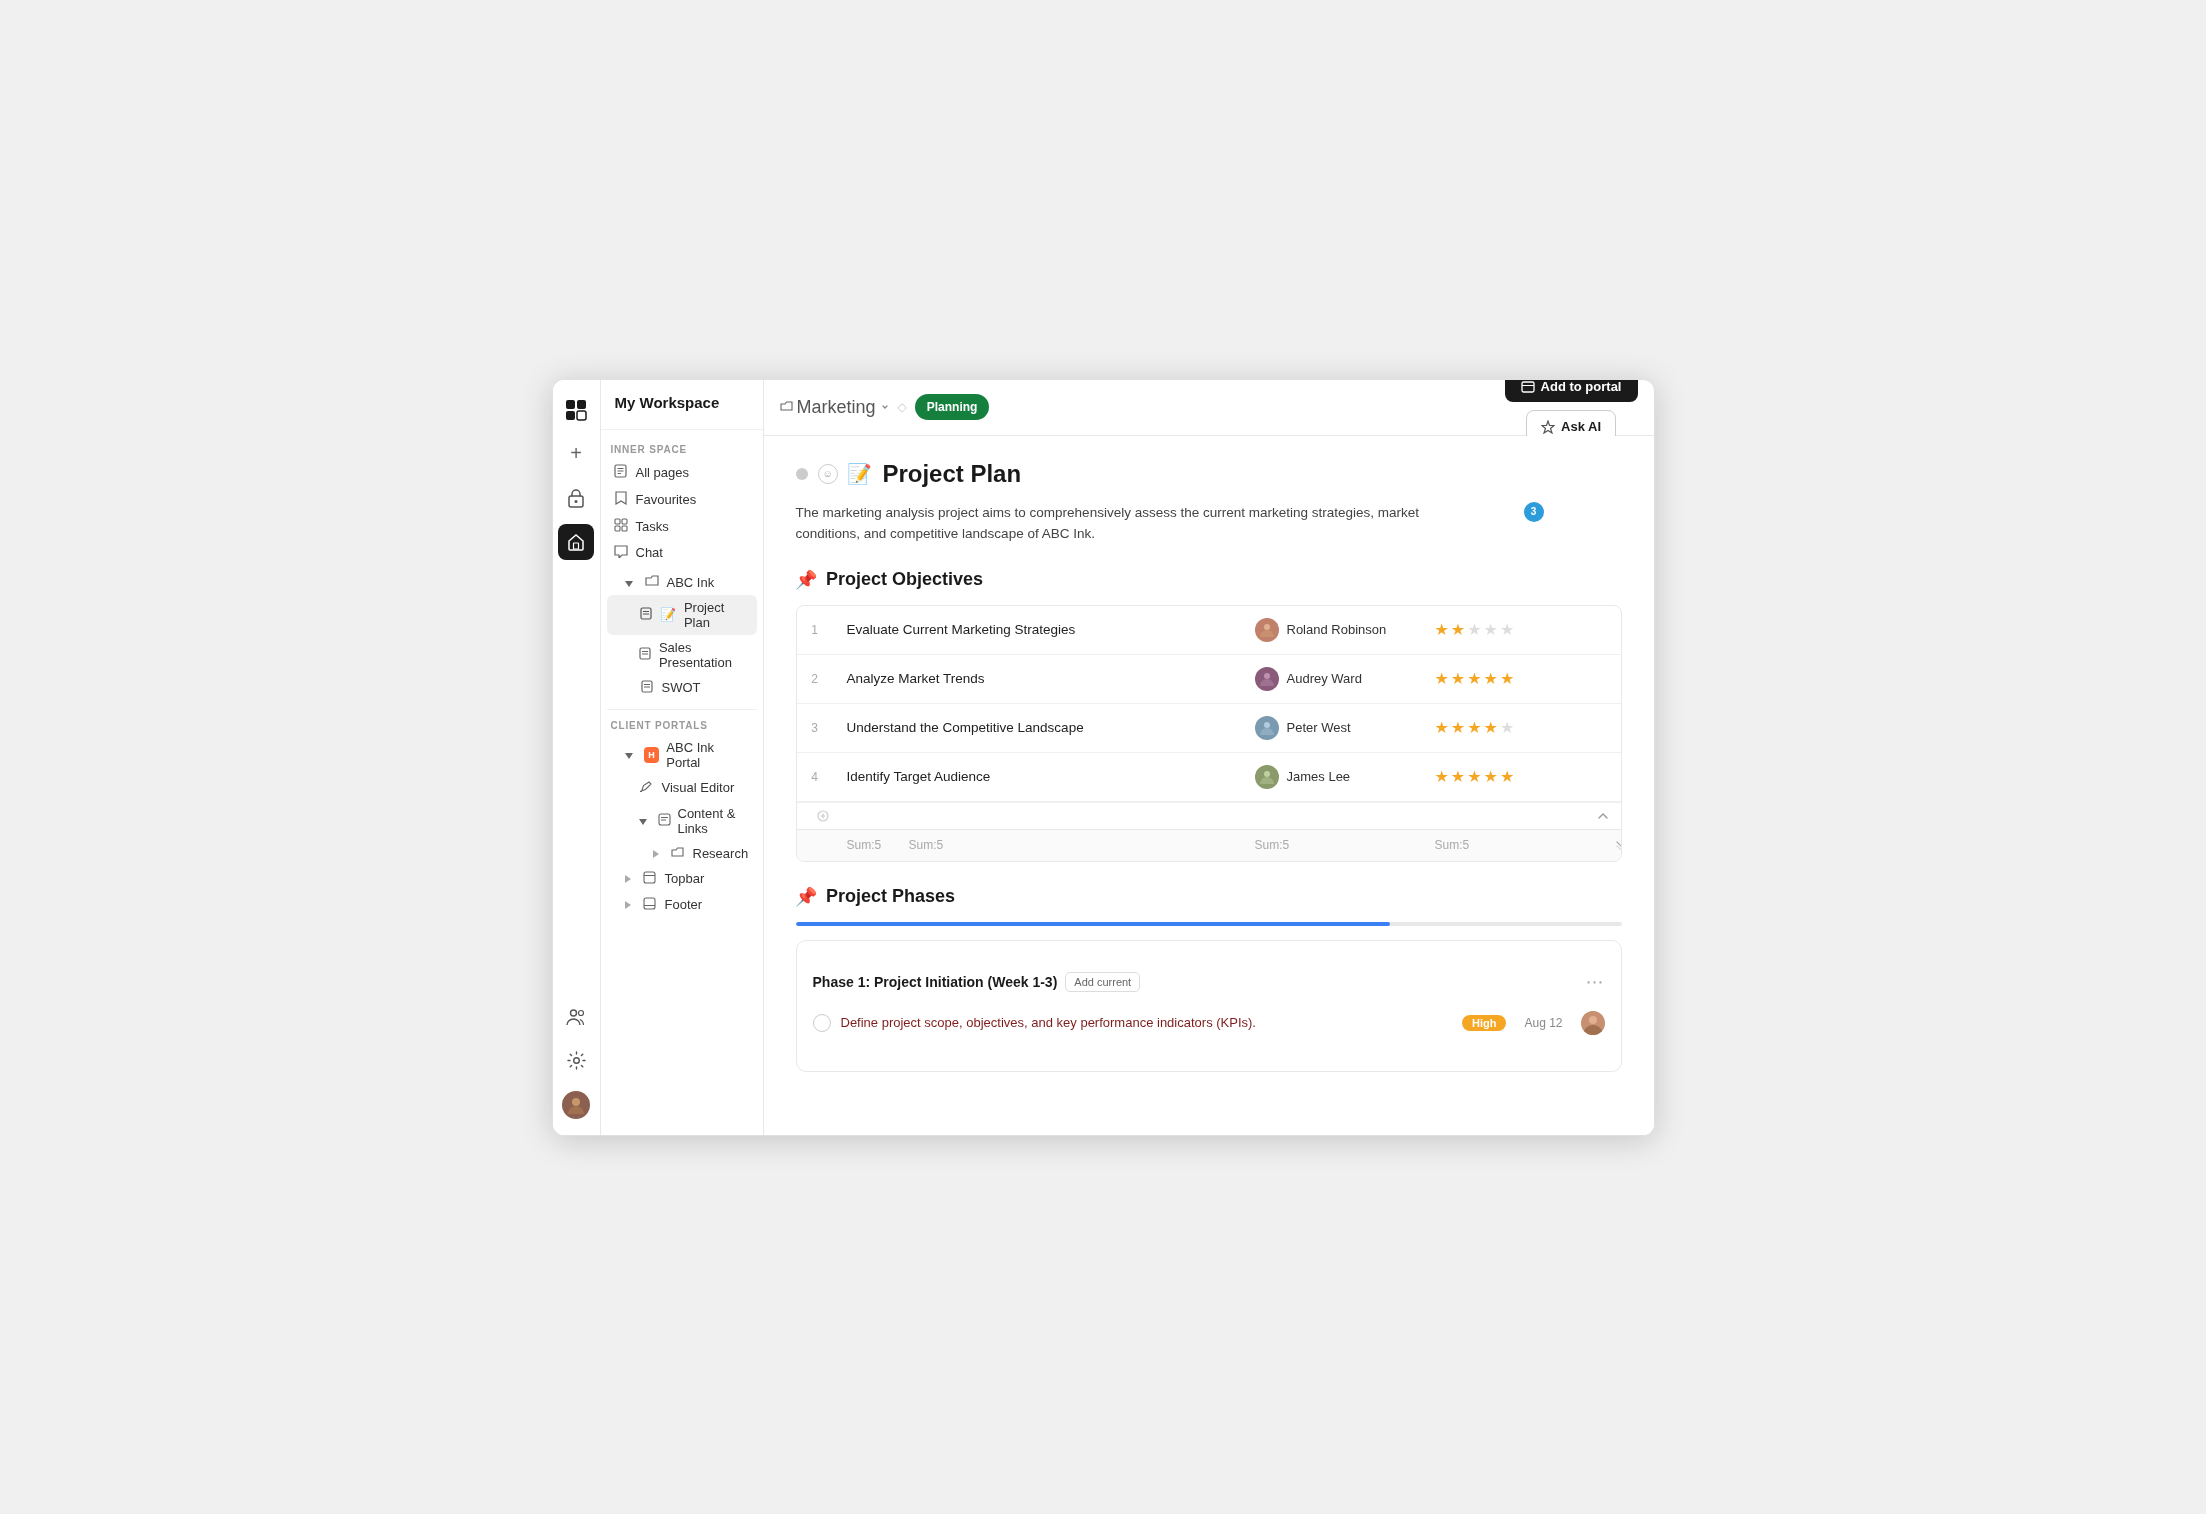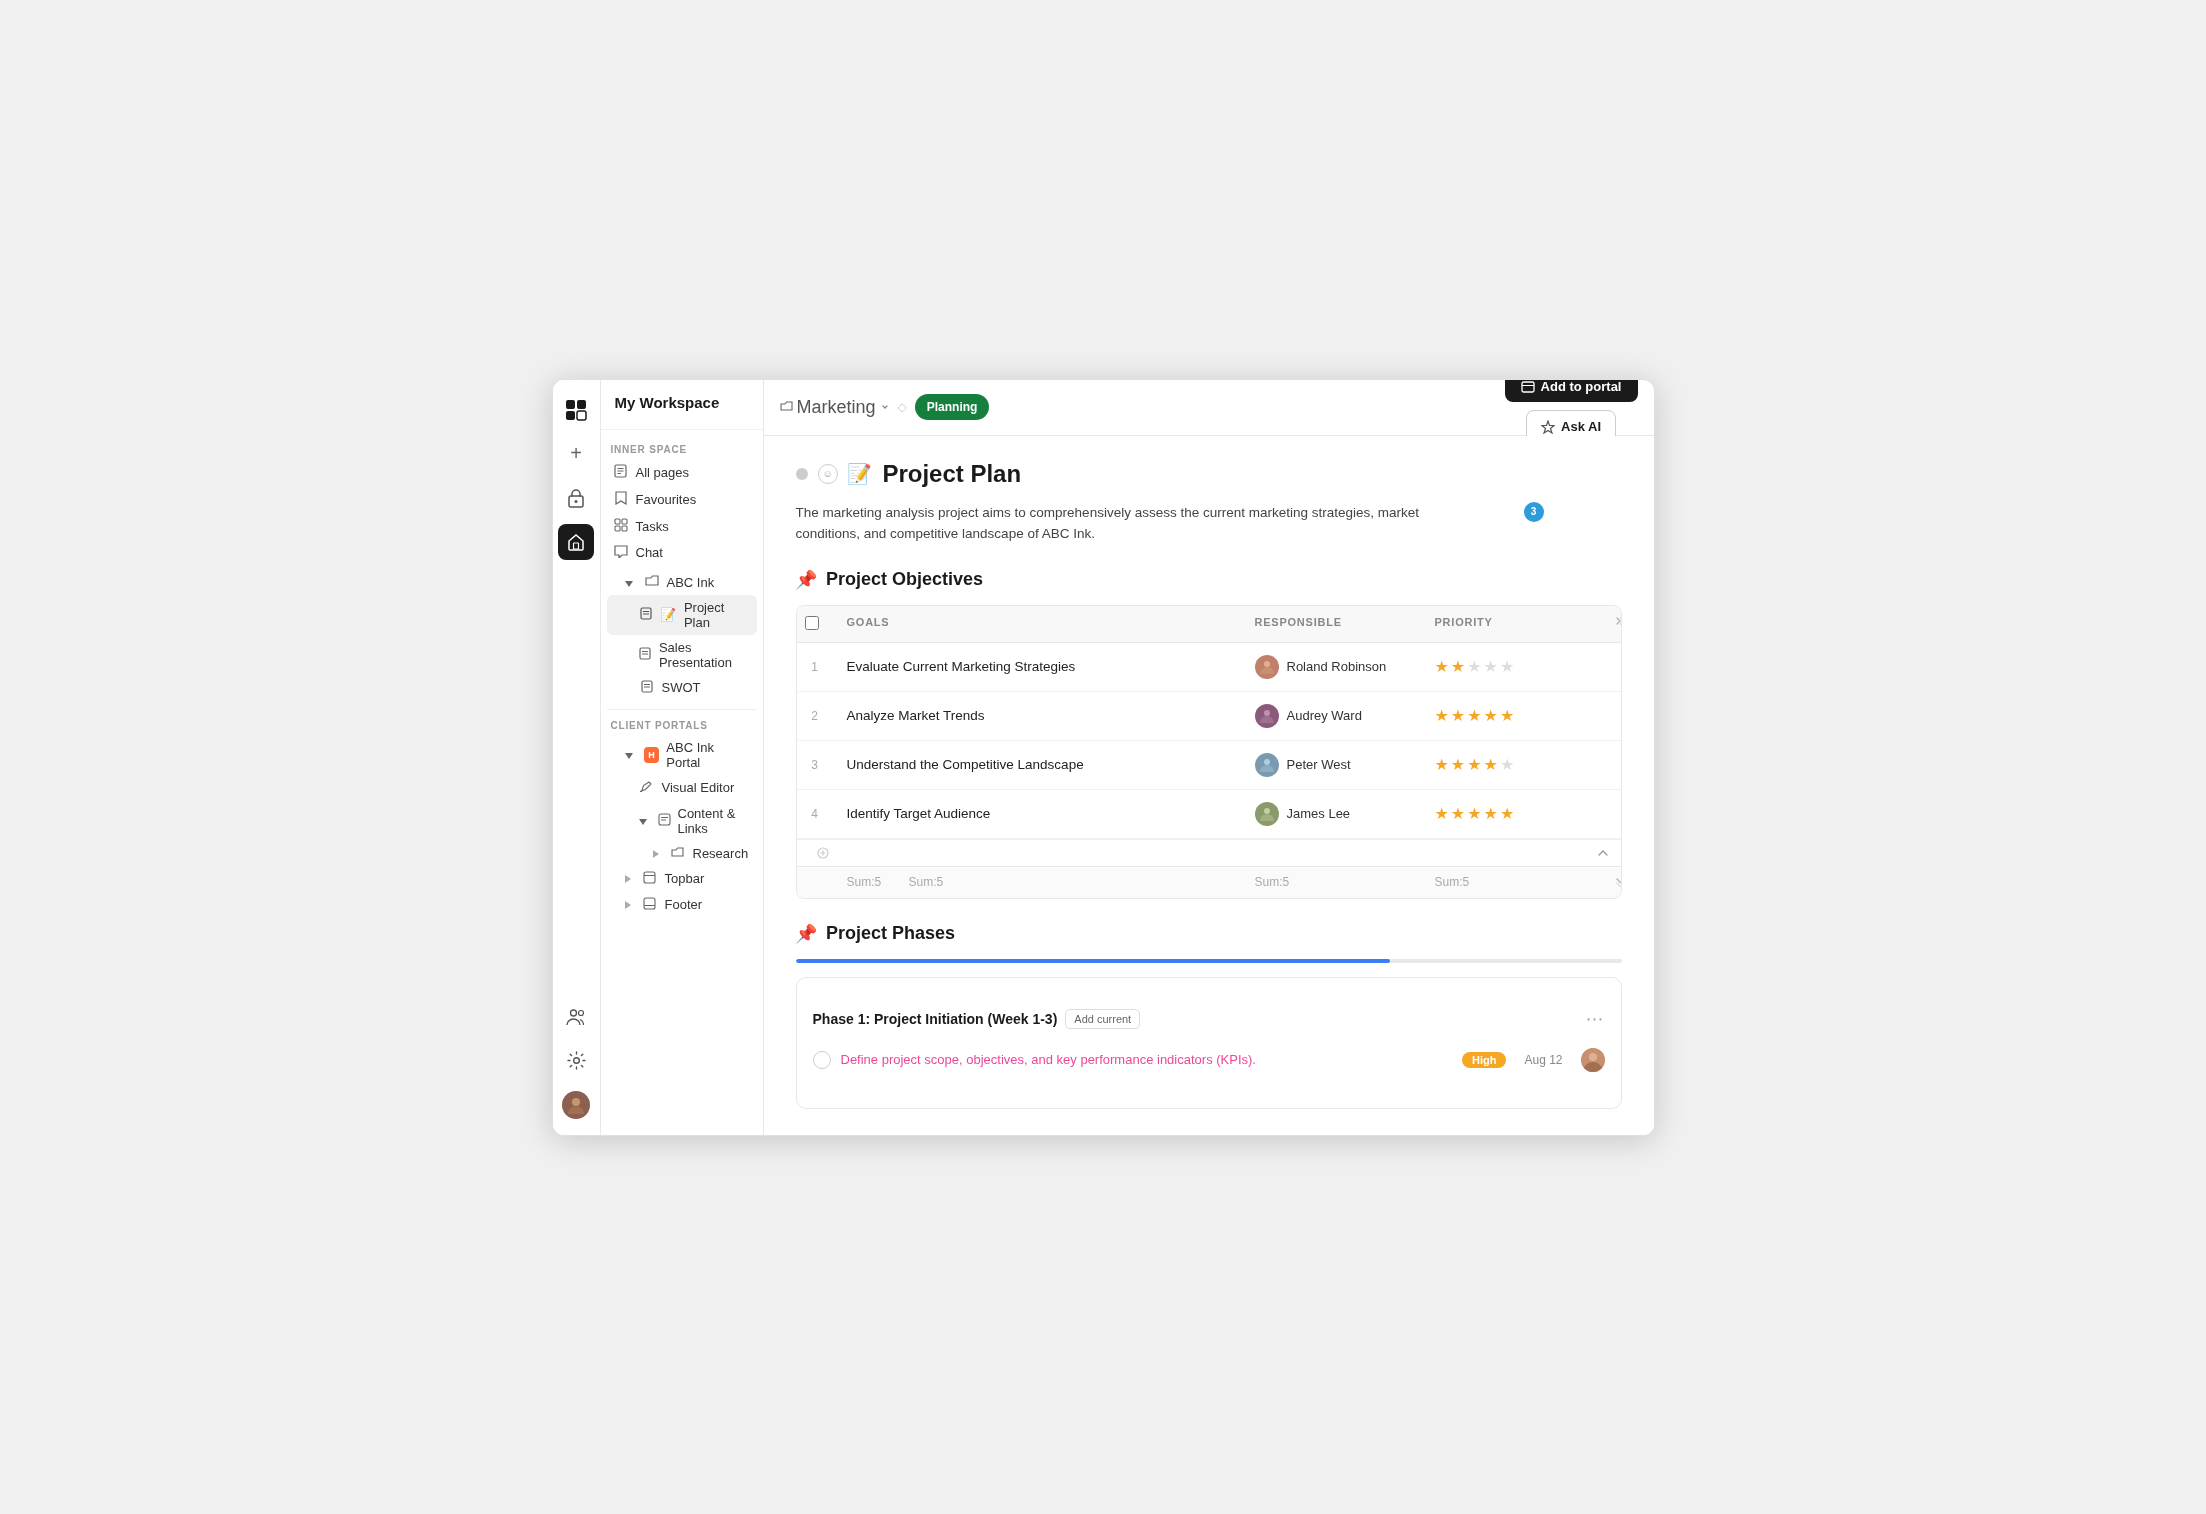--- a/index.html
+++ b/index.html
@@ -59,21 +59,21 @@
     .phases-section { margin-top: 8px; }
     .phase-progress-bar { height: 4px; background: #e8e8e8; border-radius: 2px; margin-bottom: 14px; overflow: hidden; }
     .phase-progress-fill { height: 100%; background: #3b7ff5; border-radius: 2px; }
     .phase-card { border: 1px solid #e8e8e8; border-radius: 10px; padding: 30px 16px; }
     .phase-card-header { display: flex; align-items: center; justify-content: space-between; margin-bottom: 12px; }
     .phase-title { font-size: 14px; font-weight: 700; color: #1a1a1a; }
     .add-status-btn { font-size: 11px; color: #666; border: 1px solid #ddd; border-radius: 5px; padding: 3px 8px; cursor: pointer; background: #fff; }
     .three-dots { color: #aaa; font-size: 18px; cursor: pointer; letter-spacing: 1px; }
     .phase-task { display: flex; align-items: center; gap: 10px; padding: 6px 0; }
     .task-checkbox { width: 18px; height: 18px; border-radius: 50%; border: 1.5px solid #ccc; flex-shrink: 0; cursor: pointer; }
-    .task-text { font-size: 13px; color: #ec4899; flex: 1; }
+    .task-text { font-size: 13px; color: #7f1d1d; flex: 1; }
     .priority-badge { background: #f5a623; color: #fff; border-radius: 20px; padding: 2px 10px; font-size: 11px; font-weight: 600; }
     .task-date { font-size: 12px; color: #888; margin: 0 8px; }
     .task-avatar { width: 24px; height: 24px; border-radius: 50%; background: #c0a070; overflow: hidden; }
     
     .content-area::-webkit-scrollbar { width: 5px; }
     .content-area::-webkit-scrollbar-thumb { background: #ddd; border-radius: 3px; }
     .triangle-right { display: inline-block; width: 0; height: 0; border-top: 4px solid transparent; border-bottom: 4px solid transparent; border-left: 6px solid #666; margin-right: 4px; }
     .triangle-down { display: inline-block; width: 0; height: 0; border-left: 4px solid transparent; border-right: 4px solid transparent; border-top: 6px solid #666; margin-right: 4px; }
   </style>
 </head>
@@ -329,33 +329,20 @@
         <p class="page-desc" style="margin-bottom:12px;">The marketing analysis project aims to comprehensively assess the current marketing strategies, market conditions, and competitive landscape of ABC Ink.</p>
         <div class="comment-badge" style="right:-28px; top:0;">3</div>
       </div>
 
       <div class="section-title">
         <span>📌</span>
         <span>Project Objectives</span>
       </div>
 
       <div class="goals-table">
-        <div class="table-header">
-          <div class="th" style="padding-left:8px;">
-            <input type="checkbox" style="width: 14px; height: 14px;">
-          </div>
-          <div class="th">GOALS</div>
-          <div class="th">RESPONSIBLE</div>
-          <div class="th">PRIORITY</div>
-          <div class="th">
-            <svg width="10" height="10" viewBox="0 0 10 10" fill="none">
-                <path d="M2 2l3 3-3 3M6 2l3 3-3 3" stroke="#aaa" stroke-width="1.2" stroke-linecap="round"></path>
-              </svg>
-          </div>
-        </div>
 
         <div class="table-row">
           <div class="row-num">1</div>
           <div class="row-goal">Evaluate Current Marketing Strategies</div>
           <div class="row-resp">
             <div class="resp-avatar" style="background:#c0806a;">
               <svg width="14" height="15" viewBox="0 0 14 15" fill="none">
                   <circle cx="7" cy="5" r="3" fill="#e0b090"></circle>
                   <path d="M0 15c0-3.866 3.134-7 7-7s7 3.134 7 7" fill="#c89070"></path>
                 </svg>

